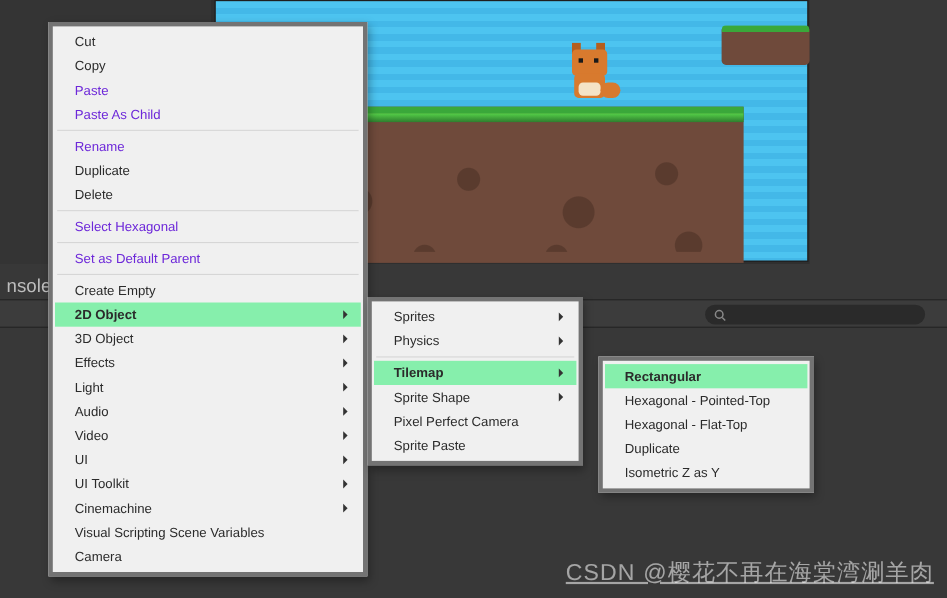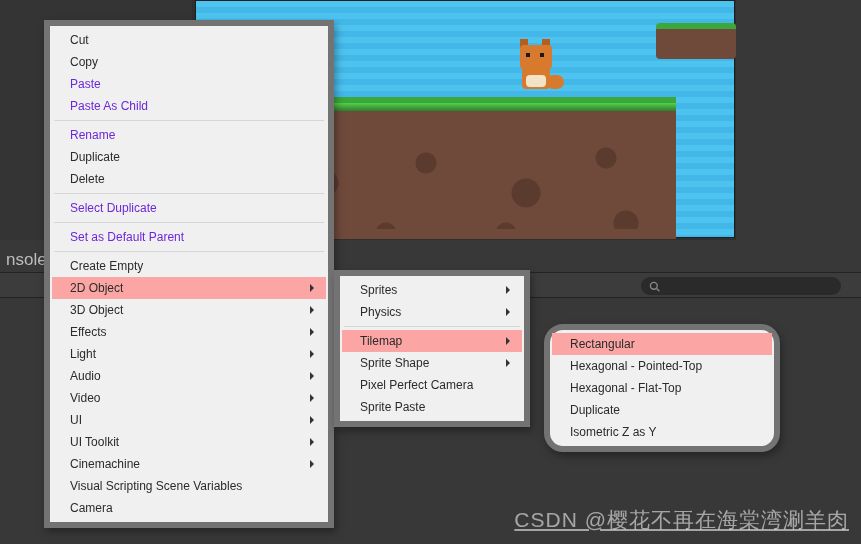--- a/index.html
+++ b/index.html
@@ -120,36 +120,36 @@
     background: #2a2a2a;
     border-radius: 10px;
     display: flex; align-items: center;
     padding: 0 8px;
   }
   .search svg { width: 11px; height: 11px; fill: none; stroke: #888; stroke-width: 2; }
 
   .ctx-menu {
     position: absolute;
     background: #f0f0f0;
-    border: 6px solid #737373;
+    border: 4px solid #737373;
     box-shadow: 2px 4px 8px rgba(0,0,0,0.35);
     padding: 3px 2px;
   }
   .m1 { left: 44px; top: 20px; width: 290px; }
   .m2 { left: 334px; top: 270px; width: 196px; }
-  .m3 { left: 544px; top: 324px; width: 236px; border-radius: 19px; }
+  .m3 { left: 544px; top: 324px; width: 196px; }
 
   .mi {
     height: 22px; line-height: 22px;
     padding: 0 24px 0 18px;
     white-space: nowrap;
     position: relative;
   }
   .mi.dis { color: #6d28d9; }
-  .mi.hl { background: #fca5a5; }
+  .mi.hl { background: #86efac; font-weight: bold; }
   .sep { height: 1px; background: #d6d6d6; margin: 3px 2px; }
   .arrow::after {
     content: ""; position: absolute; right: 8px; top: 7px;
     border: 4px solid transparent; border-left-color: #333;
   }
 
   .watermark {
     position: absolute;
     right: 12px; bottom: 10px;
     color: rgba(255,255,255,0.55);
@@ -195,21 +195,21 @@
 <div class="ctx-menu m1" id="m1">
     <div class="mi">Cut</div>
     <div class="mi">Copy</div>
     <div class="mi dis">Paste</div>
     <div class="mi dis">Paste As Child</div>
     <div class="sep"></div>
     <div class="mi dis">Rename</div>
     <div class="mi">Duplicate</div>
     <div class="mi">Delete</div>
     <div class="sep"></div>
-    <div class="mi dis">Select Duplicate</div>
+    <div class="mi dis">Select Hexagonal</div>
     <div class="sep"></div>
     <div class="mi dis">Set as Default Parent</div>
     <div class="sep"></div>
     <div class="mi">Create Empty</div>
     <div class="mi arrow hl">2D Object</div>
     <div class="mi arrow">3D Object</div>
     <div class="mi arrow">Effects</div>
     <div class="mi arrow">Light</div>
     <div class="mi arrow">Audio</div>
     <div class="mi arrow">Video</div>

